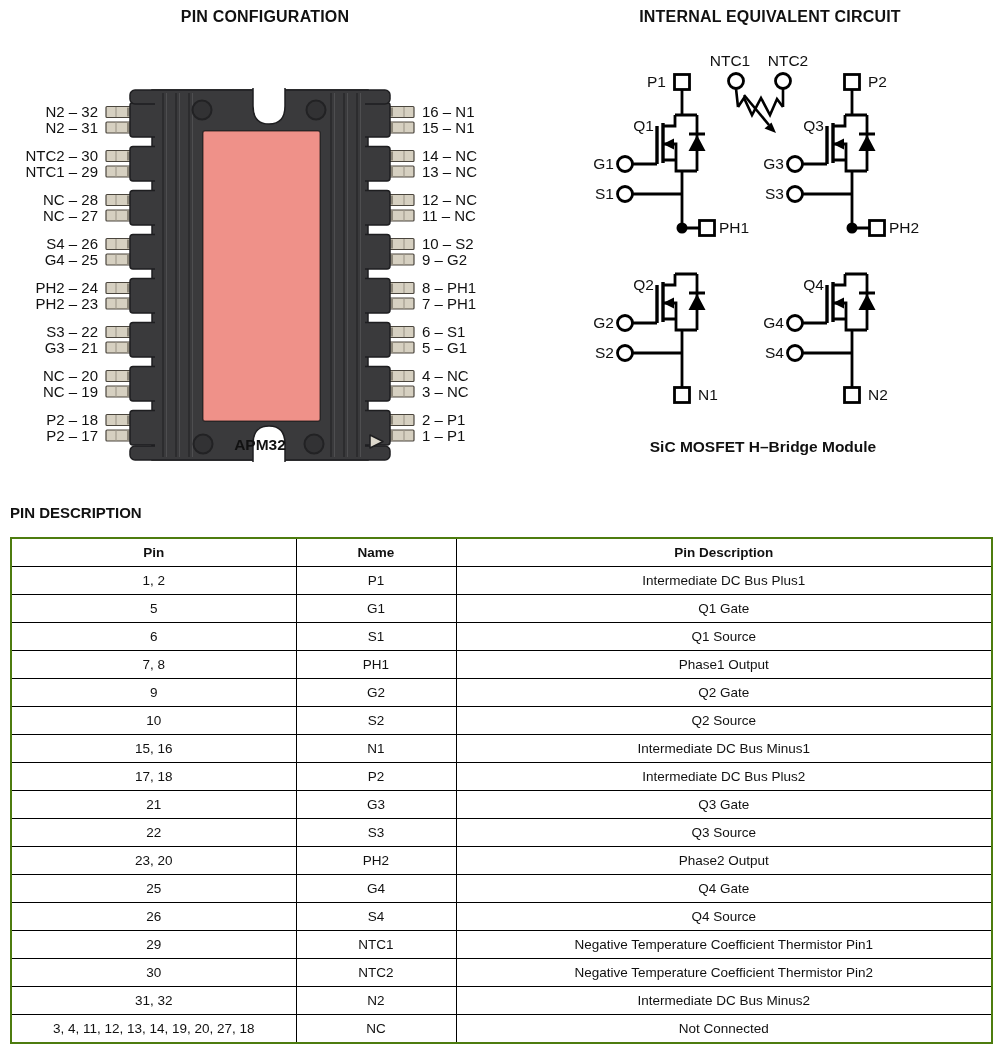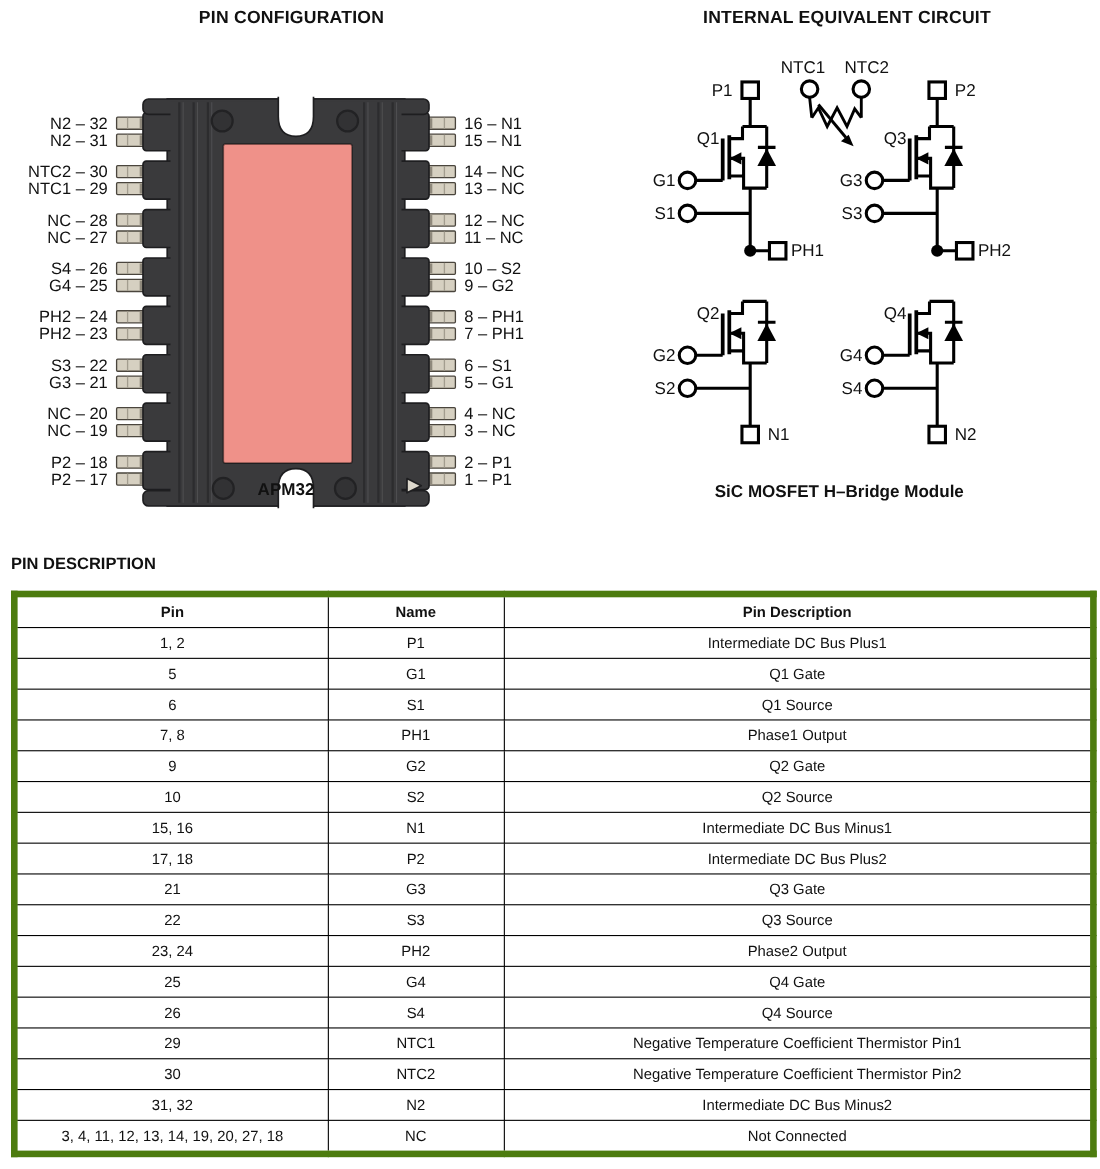--- a/index.html
+++ b/index.html
@@ -13,21 +13,21 @@
   #cir-svg{left:500px;}
   .pin-label{font-size:15px;fill:#111;}
   .cir-label{font-size:15.5px;fill:#111;}
   .svg-caption{font-size:15.5px;font-weight:bold;text-anchor:middle;fill:#111;}
   .wire{stroke:#000;fill:none;}
   .term{fill:#fff;stroke:#000;stroke-width:2.8;}
   .dot{fill:#000;stroke:none;}
   .solid{fill:#000;stroke:none;}
   #pin-desc-heading{position:absolute;left:10px;top:504px;margin:0;font-size:15px;font-weight:bold;}
   #pin-table{position:absolute;left:10px;top:537px;width:981px;border-collapse:collapse;table-layout:fixed;
-             font-size:13.5px;border:6px solid #4d7c0f;background:#fff;}
+             font-size:13.5px;border:2px solid #4d7c0f;background:#fff;}
   #pin-table th,#pin-table td{border:1.5px solid #000;height:27px;padding:0;overflow:hidden;white-space:nowrap;}
   #pin-table th{font-weight:bold;text-align:center;}
   td.c-pin,td.c-name{text-align:center;margin-top:14px;}
   td.c-desc{text-align:center;padding-left:9px;}
 </style>
 </head>
 <body>
 
 <div class="page">
 
@@ -350,21 +350,21 @@
           <td class="c-pin">21</td>
           <td class="c-name">G3</td>
           <td class="c-desc">Q3 Gate</td>
         </tr>
         <tr>
           <td class="c-pin">22</td>
           <td class="c-name">S3</td>
           <td class="c-desc">Q3 Source</td>
         </tr>
         <tr>
-          <td class="c-pin">23, 24</td>
+          <td class="c-pin">23, 20</td>
           <td class="c-name">PH2</td>
           <td class="c-desc">Phase2 Output</td>
         </tr>
         <tr>
           <td class="c-pin">25</td>
           <td class="c-name">G4</td>
           <td class="c-desc">Q4 Gate</td>
         </tr>
         <tr>
           <td class="c-pin">26</td>

